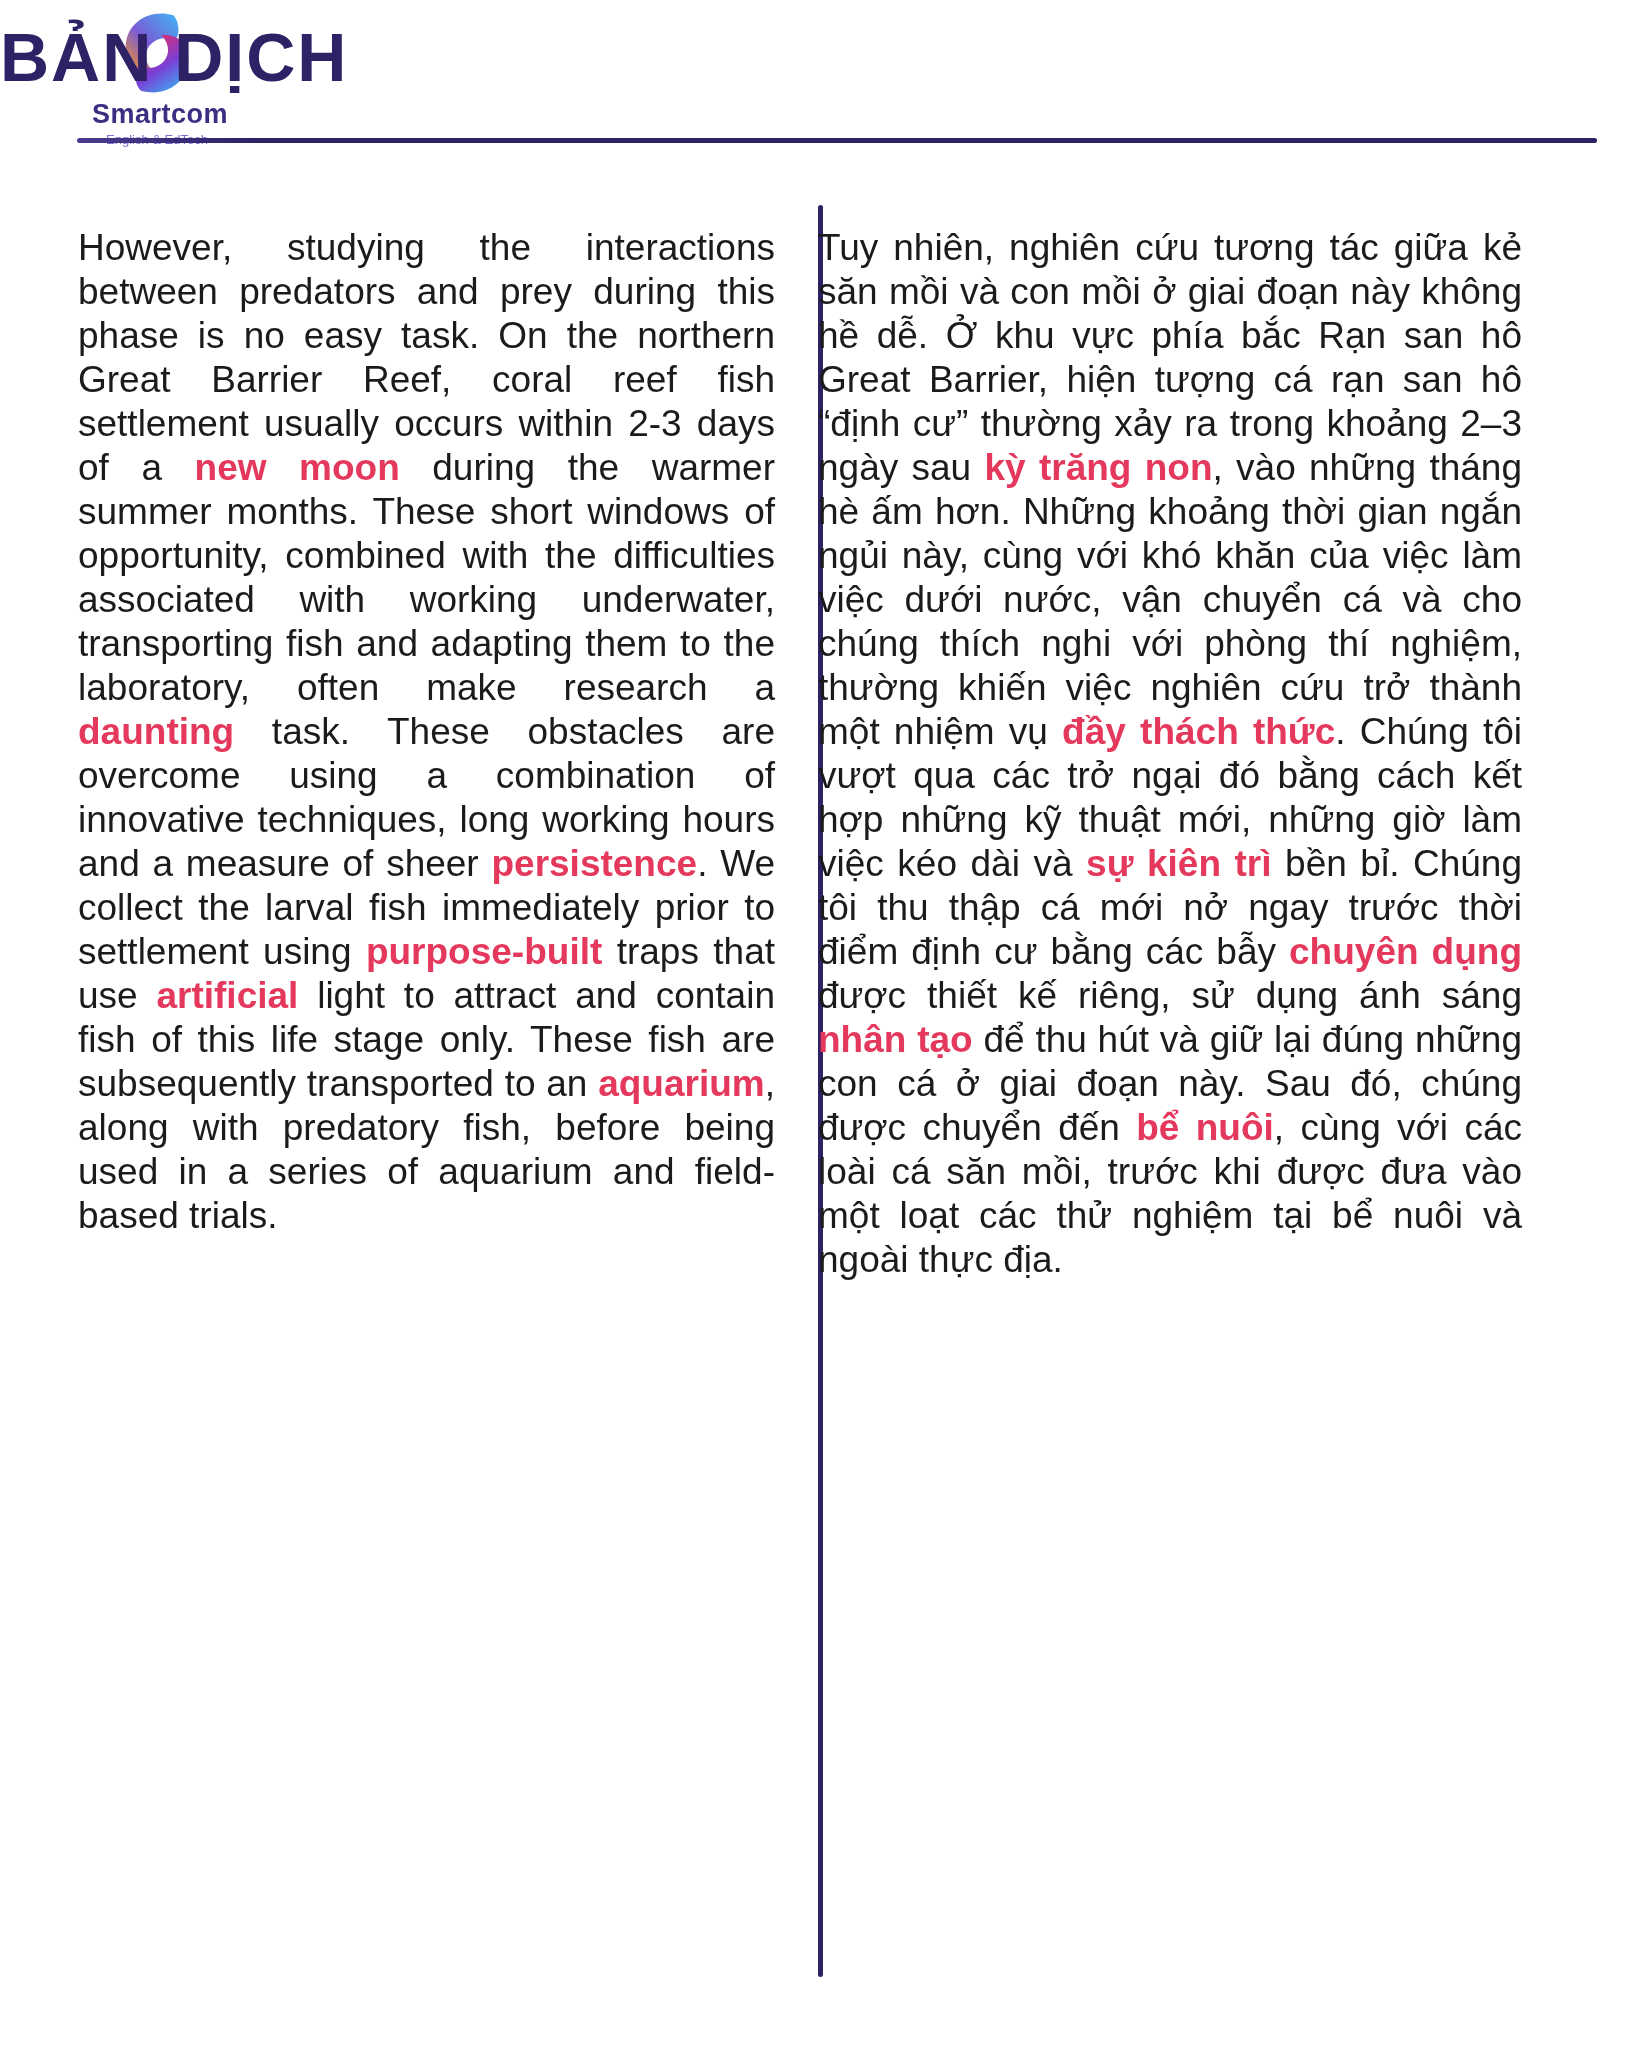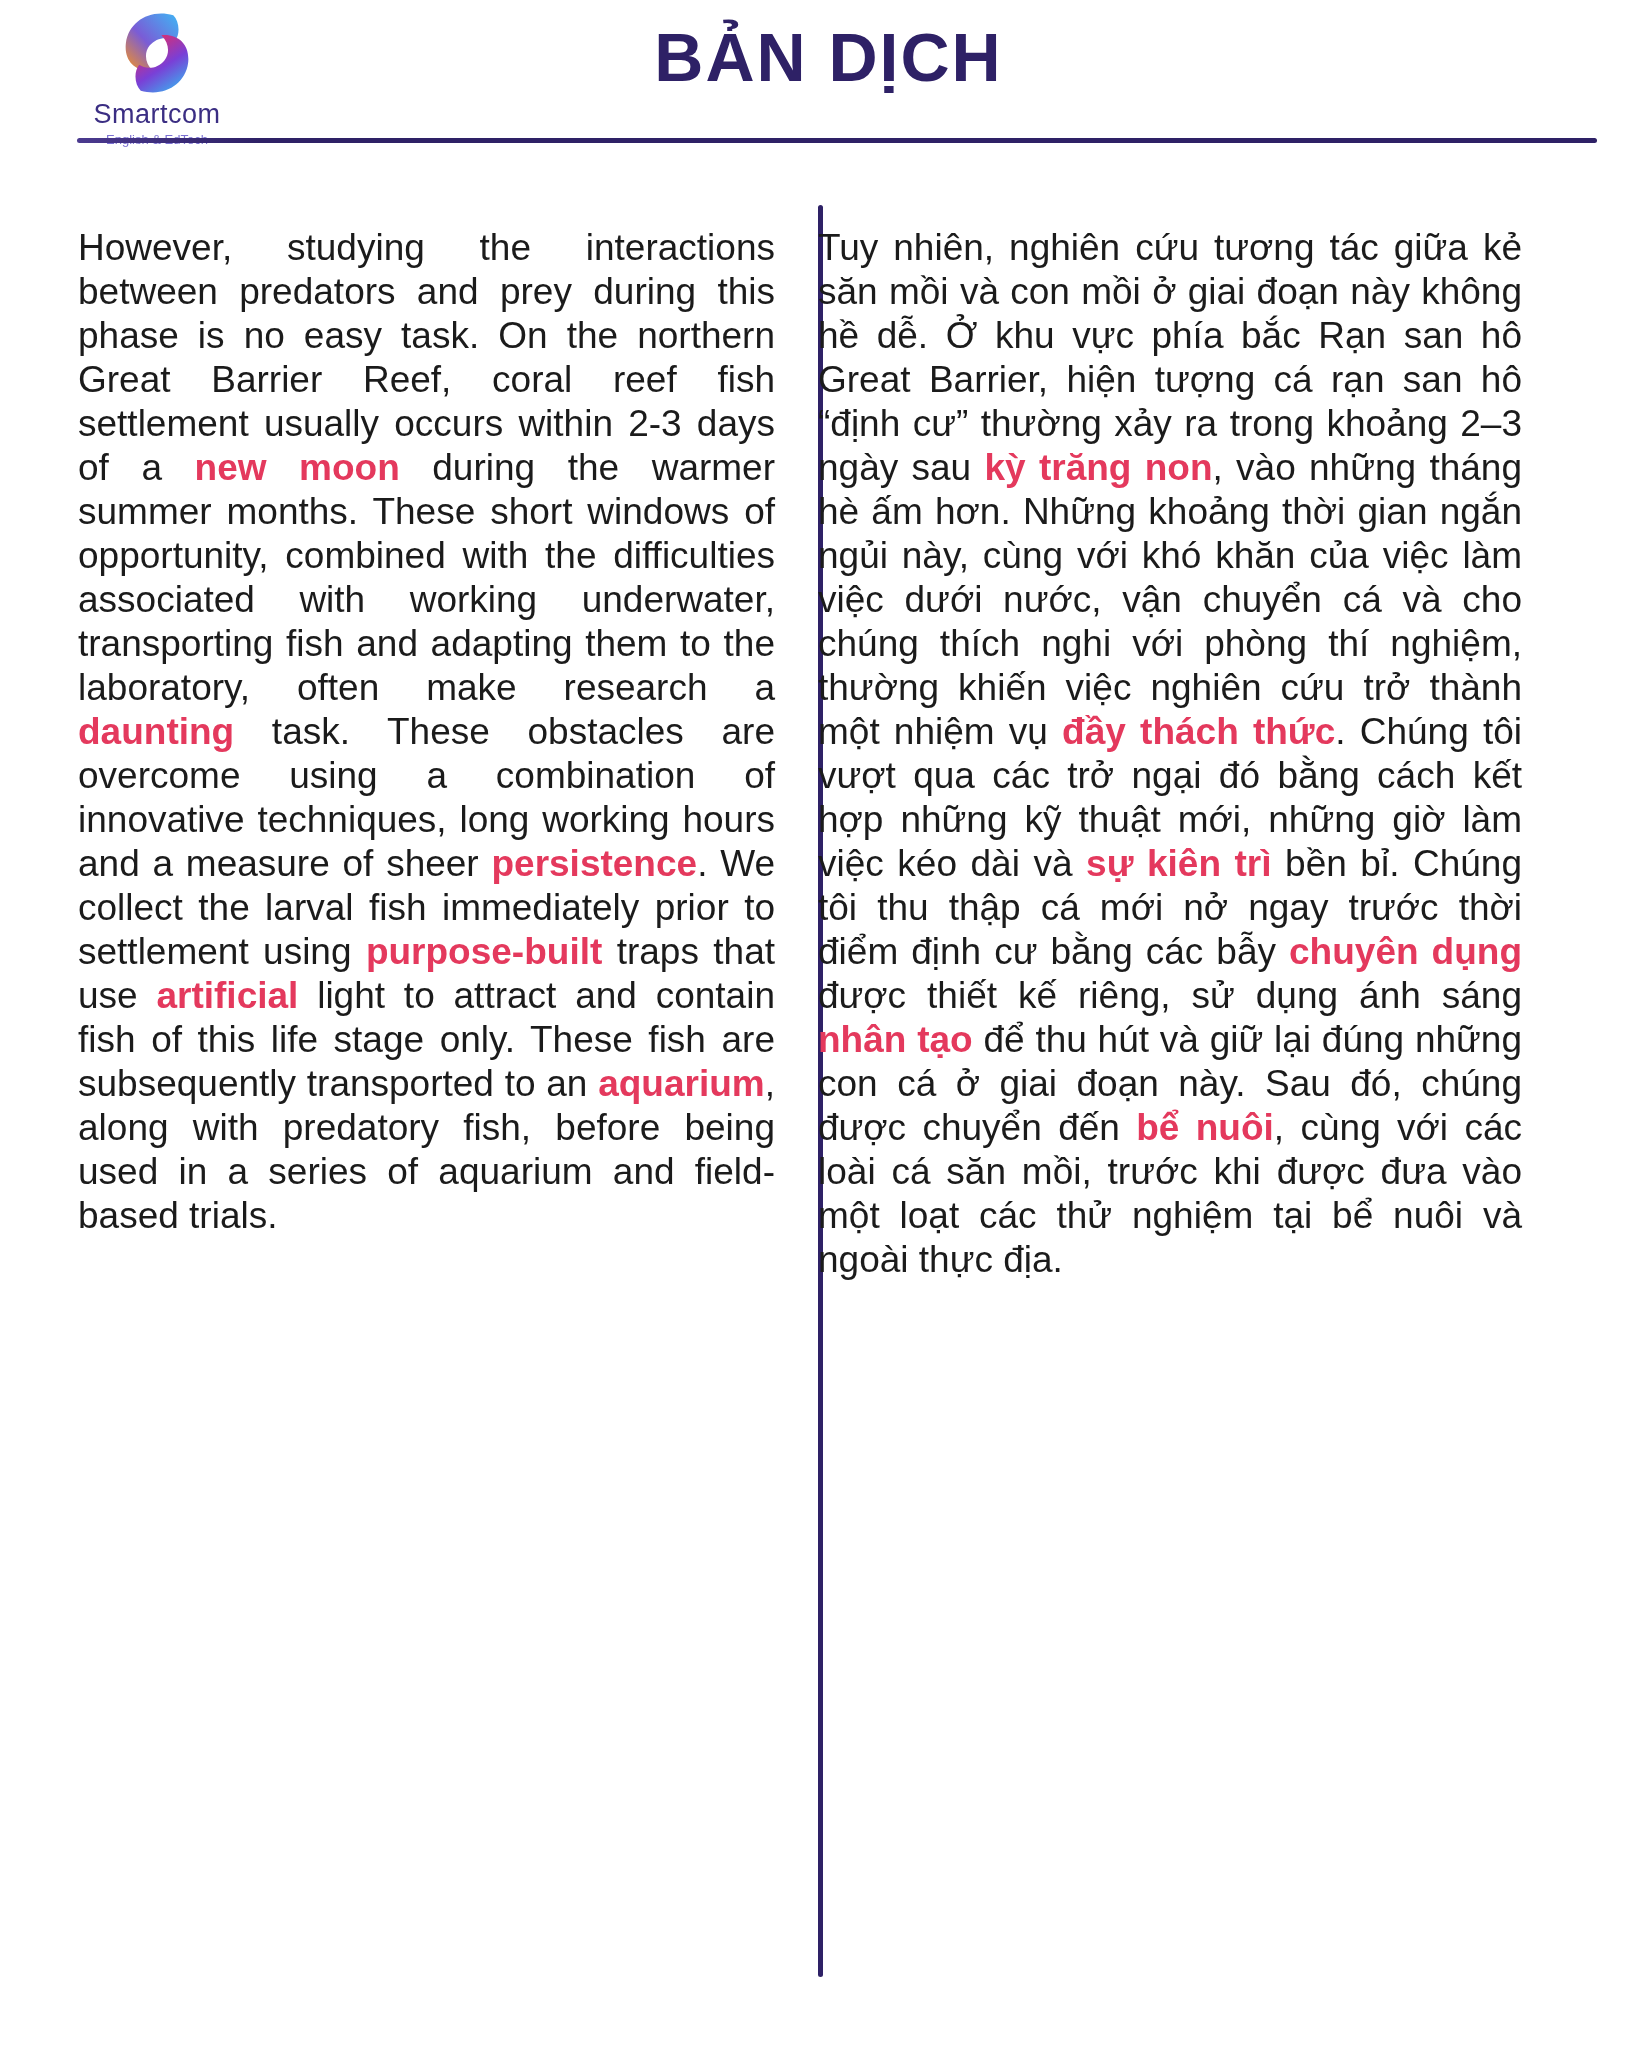--- a/index.html
+++ b/index.html
@@ -25,44 +25,42 @@
   .logo {
     position: absolute;
     left: 92px;
     top: 10px;
     width: 130px;
     text-align: center;
   }
   .logo-icon { width: 74px; height: 86px; display: block; margin: 0 auto; }
   .brand {
     font-size: 27px;
-    font-weight: 400;
+    font-weight: 700;
     color: var(--brand);
     letter-spacing: 0.5px;
     margin-top: 3px;
     white-space: nowrap;
   }
   .tagline {
     font-size: 13px;
     color: var(--tagline);
     margin-top: 2px;
     white-space: nowrap;
   }
   .page-title {
     position: absolute;
     left: 0;
     right: 0;
     top: 18px;
     margin: 0;
-    text-align: center;
     font-size: 68px;
     font-weight: 800;
     letter-spacing: 2px;
     color: var(--accent);
-    padding-left: 19px;
   }
   .header-rule {
     position: absolute;
     left: 77px;
     top: 138px;
     width: 1520px;
     height: 5px;
     border-radius: 3px;
     background: linear-gradient(90deg, #4b3a8f 0%, var(--accent) 12%, var(--accent) 100%);
   }

